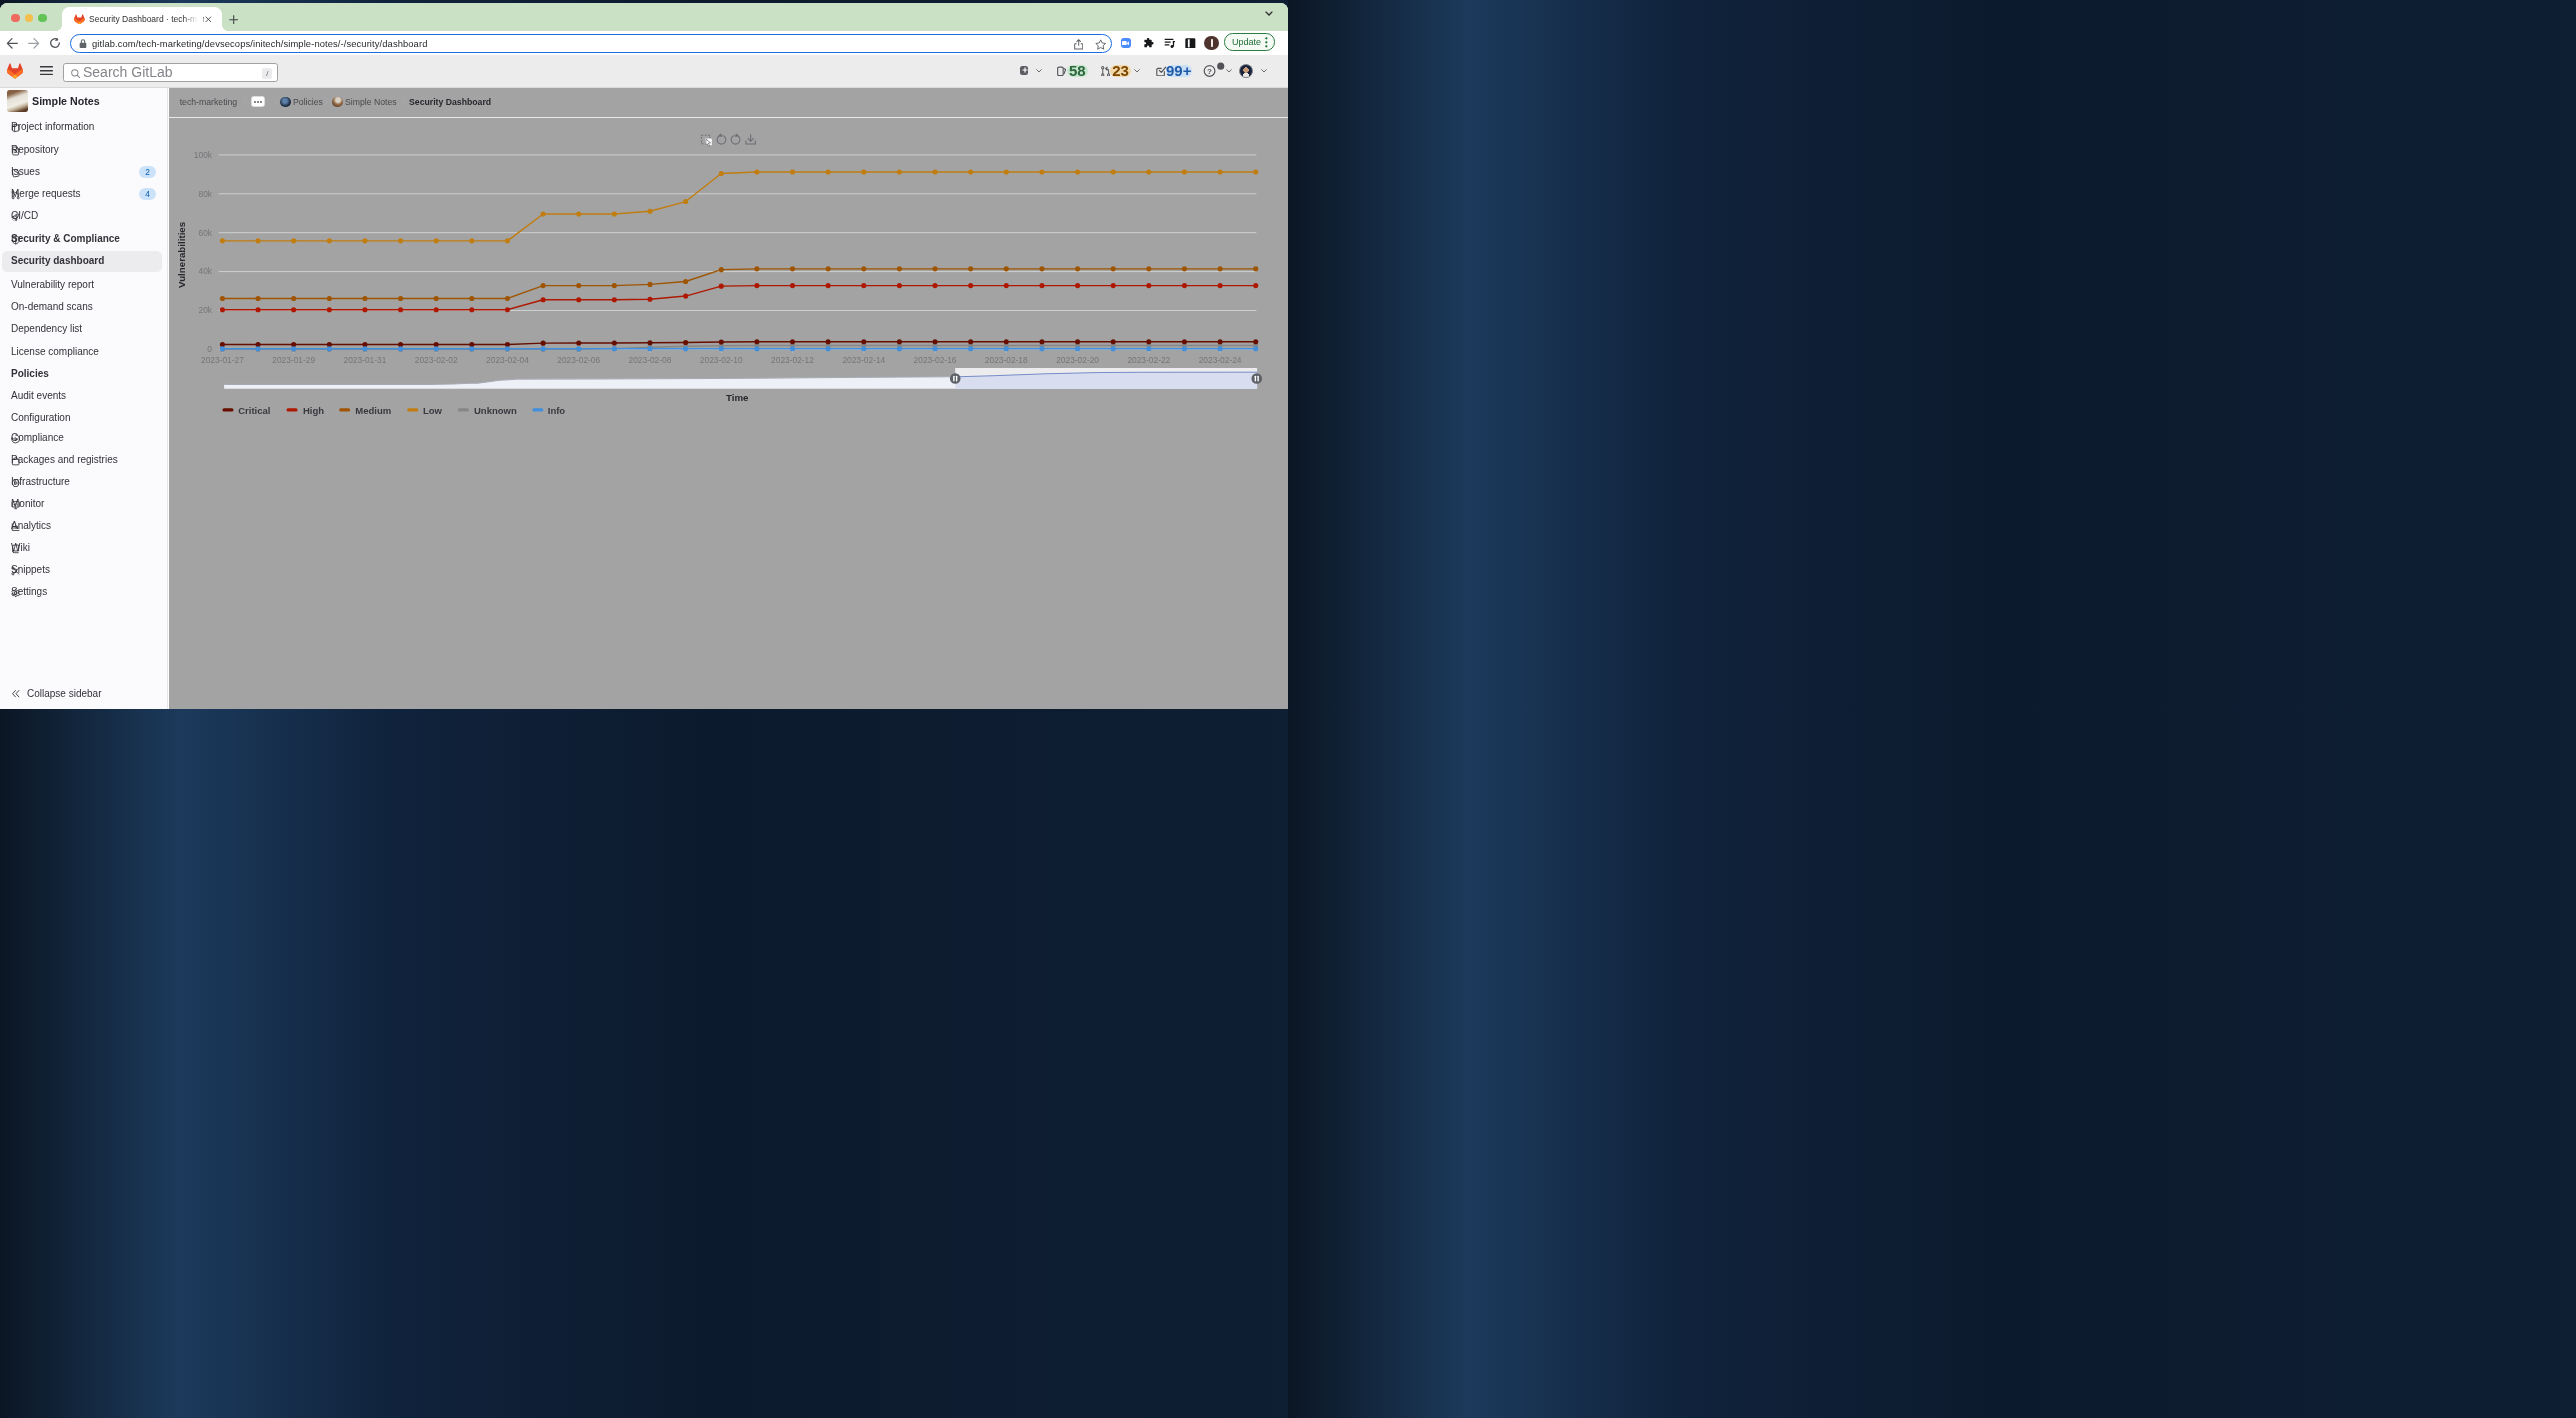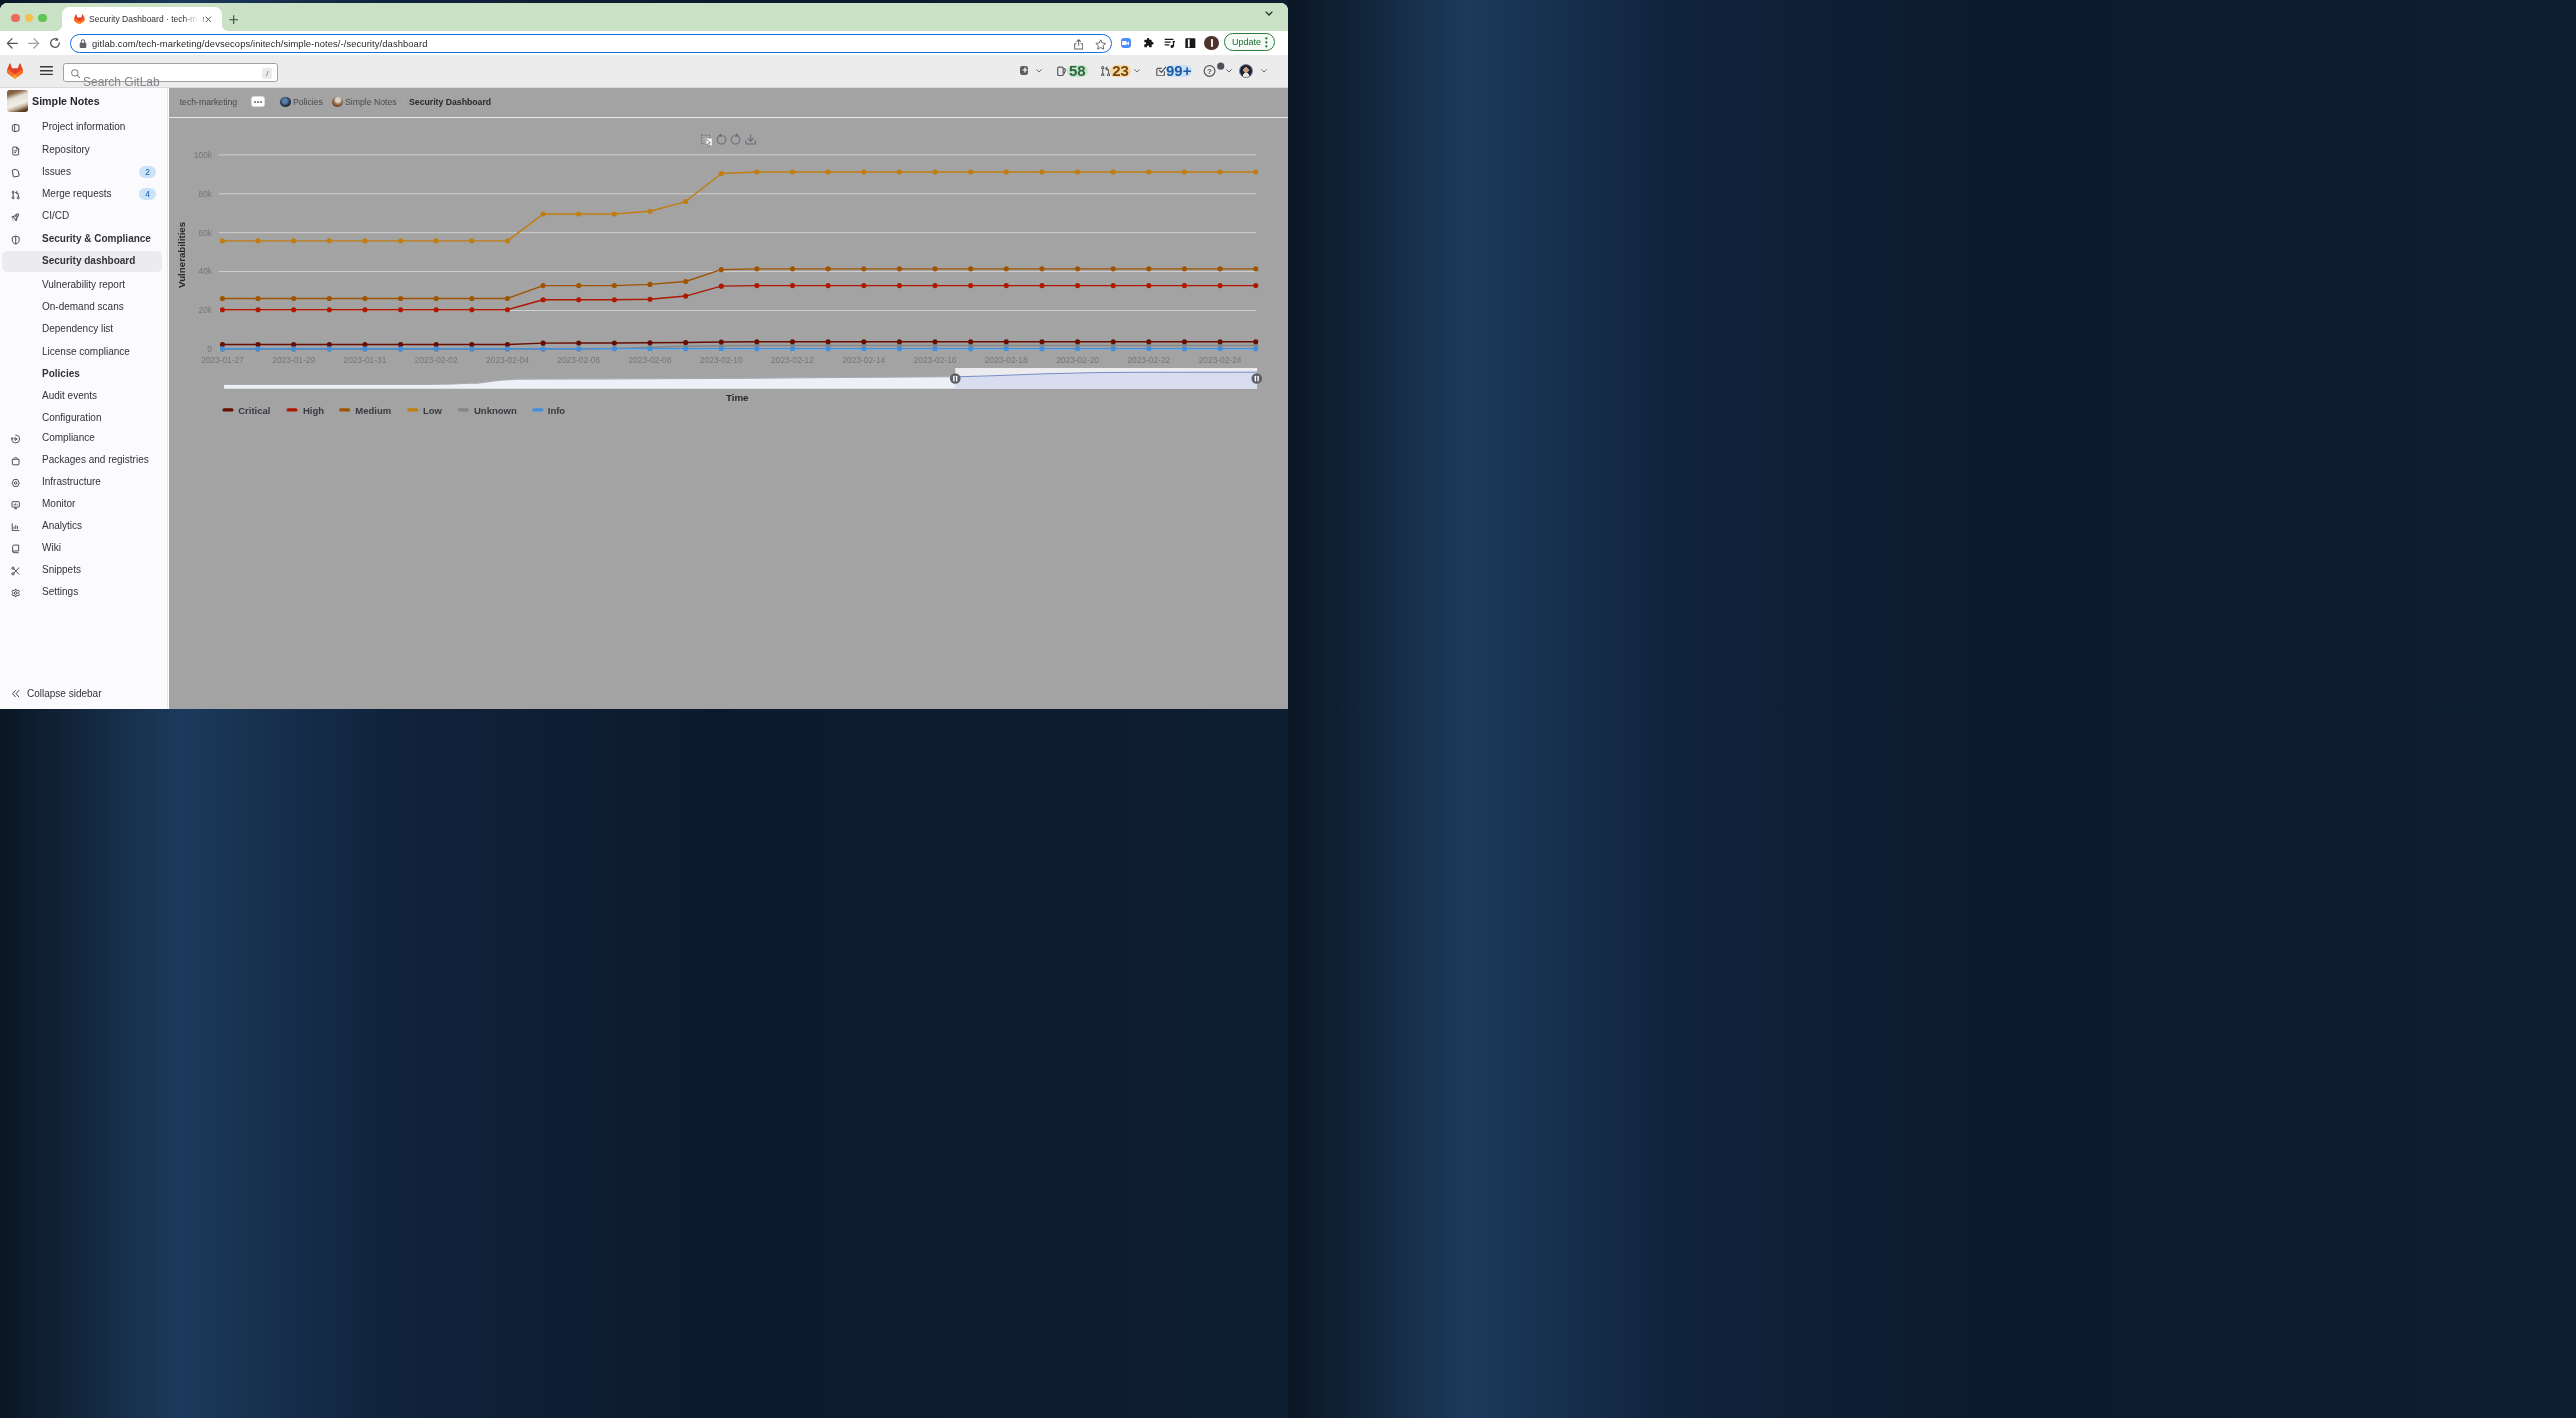--- a/index.html
+++ b/index.html
@@ -11,28 +11,28 @@
 #tab:before{left:-7.4px;background:radial-gradient(circle 7.4px at 0 0,rgba(0,0,0,0) 7px,#fff 7.4px)}
 #tab:after{right:-7.4px;background:radial-gradient(circle 7.4px at 100% 0,rgba(0,0,0,0) 7px,#fff 7.4px)}
 #tabtitle{position:absolute;left:27px;top:6.7px;width:115px;font-size:8.5px;color:#303030;white-space:nowrap;overflow:hidden}
 #tabfade{position:absolute;right:19px;top:2.7px;width:20px;height:19px;background:linear-gradient(90deg,rgba(255,255,255,0),#fff 75%)}
 #toolbar{position:absolute;left:0;top:28.5px;width:100%;height:23.5px;background:#fff}
 #urlbar{position:absolute;left:70px;top:3px;width:1042px;height:18.4px;border-radius:9.4px;border:1.3px solid #1a6dde;background:#fff}
 #urltext{position:absolute;left:21px;top:3px;font-size:9.4px;color:#27292d;letter-spacing:0.1px}
 
 #glheader{position:absolute;left:0;top:52px;width:100%;height:33px;background:#ececec;border-bottom:0.7px solid #d9d9d9}
 #searchbox{position:absolute;left:63px;top:8.7px;width:215px;height:19px;background:#fff;border:0.7px solid #a1a0a5;border-radius:2.7px}
-#searchbox .ph{position:absolute;left:19px;top:11px;font-size:12px;color:#85848a}
+#searchbox .ph{position:absolute;left:19px;top:0;font-size:14px;color:#85848a}
 #slashkey{position:absolute;right:4.7px;top:3.4px;width:10px;height:11.4px;background:#ebebee;border-radius:2px;color:#626168;font-size:7.7px;text-align:center;line-height:11.4px}
 .badge{height:11.7px;border-radius:6px;font-size:15px;font-weight:bold;text-align:center;line-height:11.7px;position:absolute;top:10.3px}
 
 #sidebar{position:absolute;left:0;top:85px;width:168px;bottom:0;background:#fbfafd;border-right:0.7px solid #e6e6ea}
 .sitem{position:absolute;left:0;width:100%;height:22px;color:#333238;font-size:10px}
 .sitem .ic{position:absolute;left:11px;top:6.4px}
-.sitem .tx{position:absolute;left:42px;top:4.7px}
+.sitem .tx{position:absolute;left:11px;top:4.7px}
 .sbadge{position:absolute;top:4.7px;min-width:17px;height:12px;padding:0 4.7px;background:#cbe2f9;border-radius:6px;color:#0b5cad;font-size:8.4px;font-weight:400;text-align:center;line-height:12px}
 #activepill{position:absolute;left:2px;top:163px;width:160px;height:21px;background:#ececef;border-radius:5.4px}
 
 #content{position:absolute;left:169px;top:85px;right:0;bottom:0;background:#a3a3a3}
 #crumbbar{position:absolute;left:0;top:0;width:100%;height:30.5px;border-bottom:0.7px solid #e9e9e9}
 .crumb{position:absolute;top:9.4px;font-size:8.7px;color:#49484d}
 .crumb.bold{font-weight:bold;color:#28272d}
 .cavatar{position:absolute;top:9px;width:10.7px;height:10.7px;border-radius:50%}
 </style></head><body>
 <div id="win">

